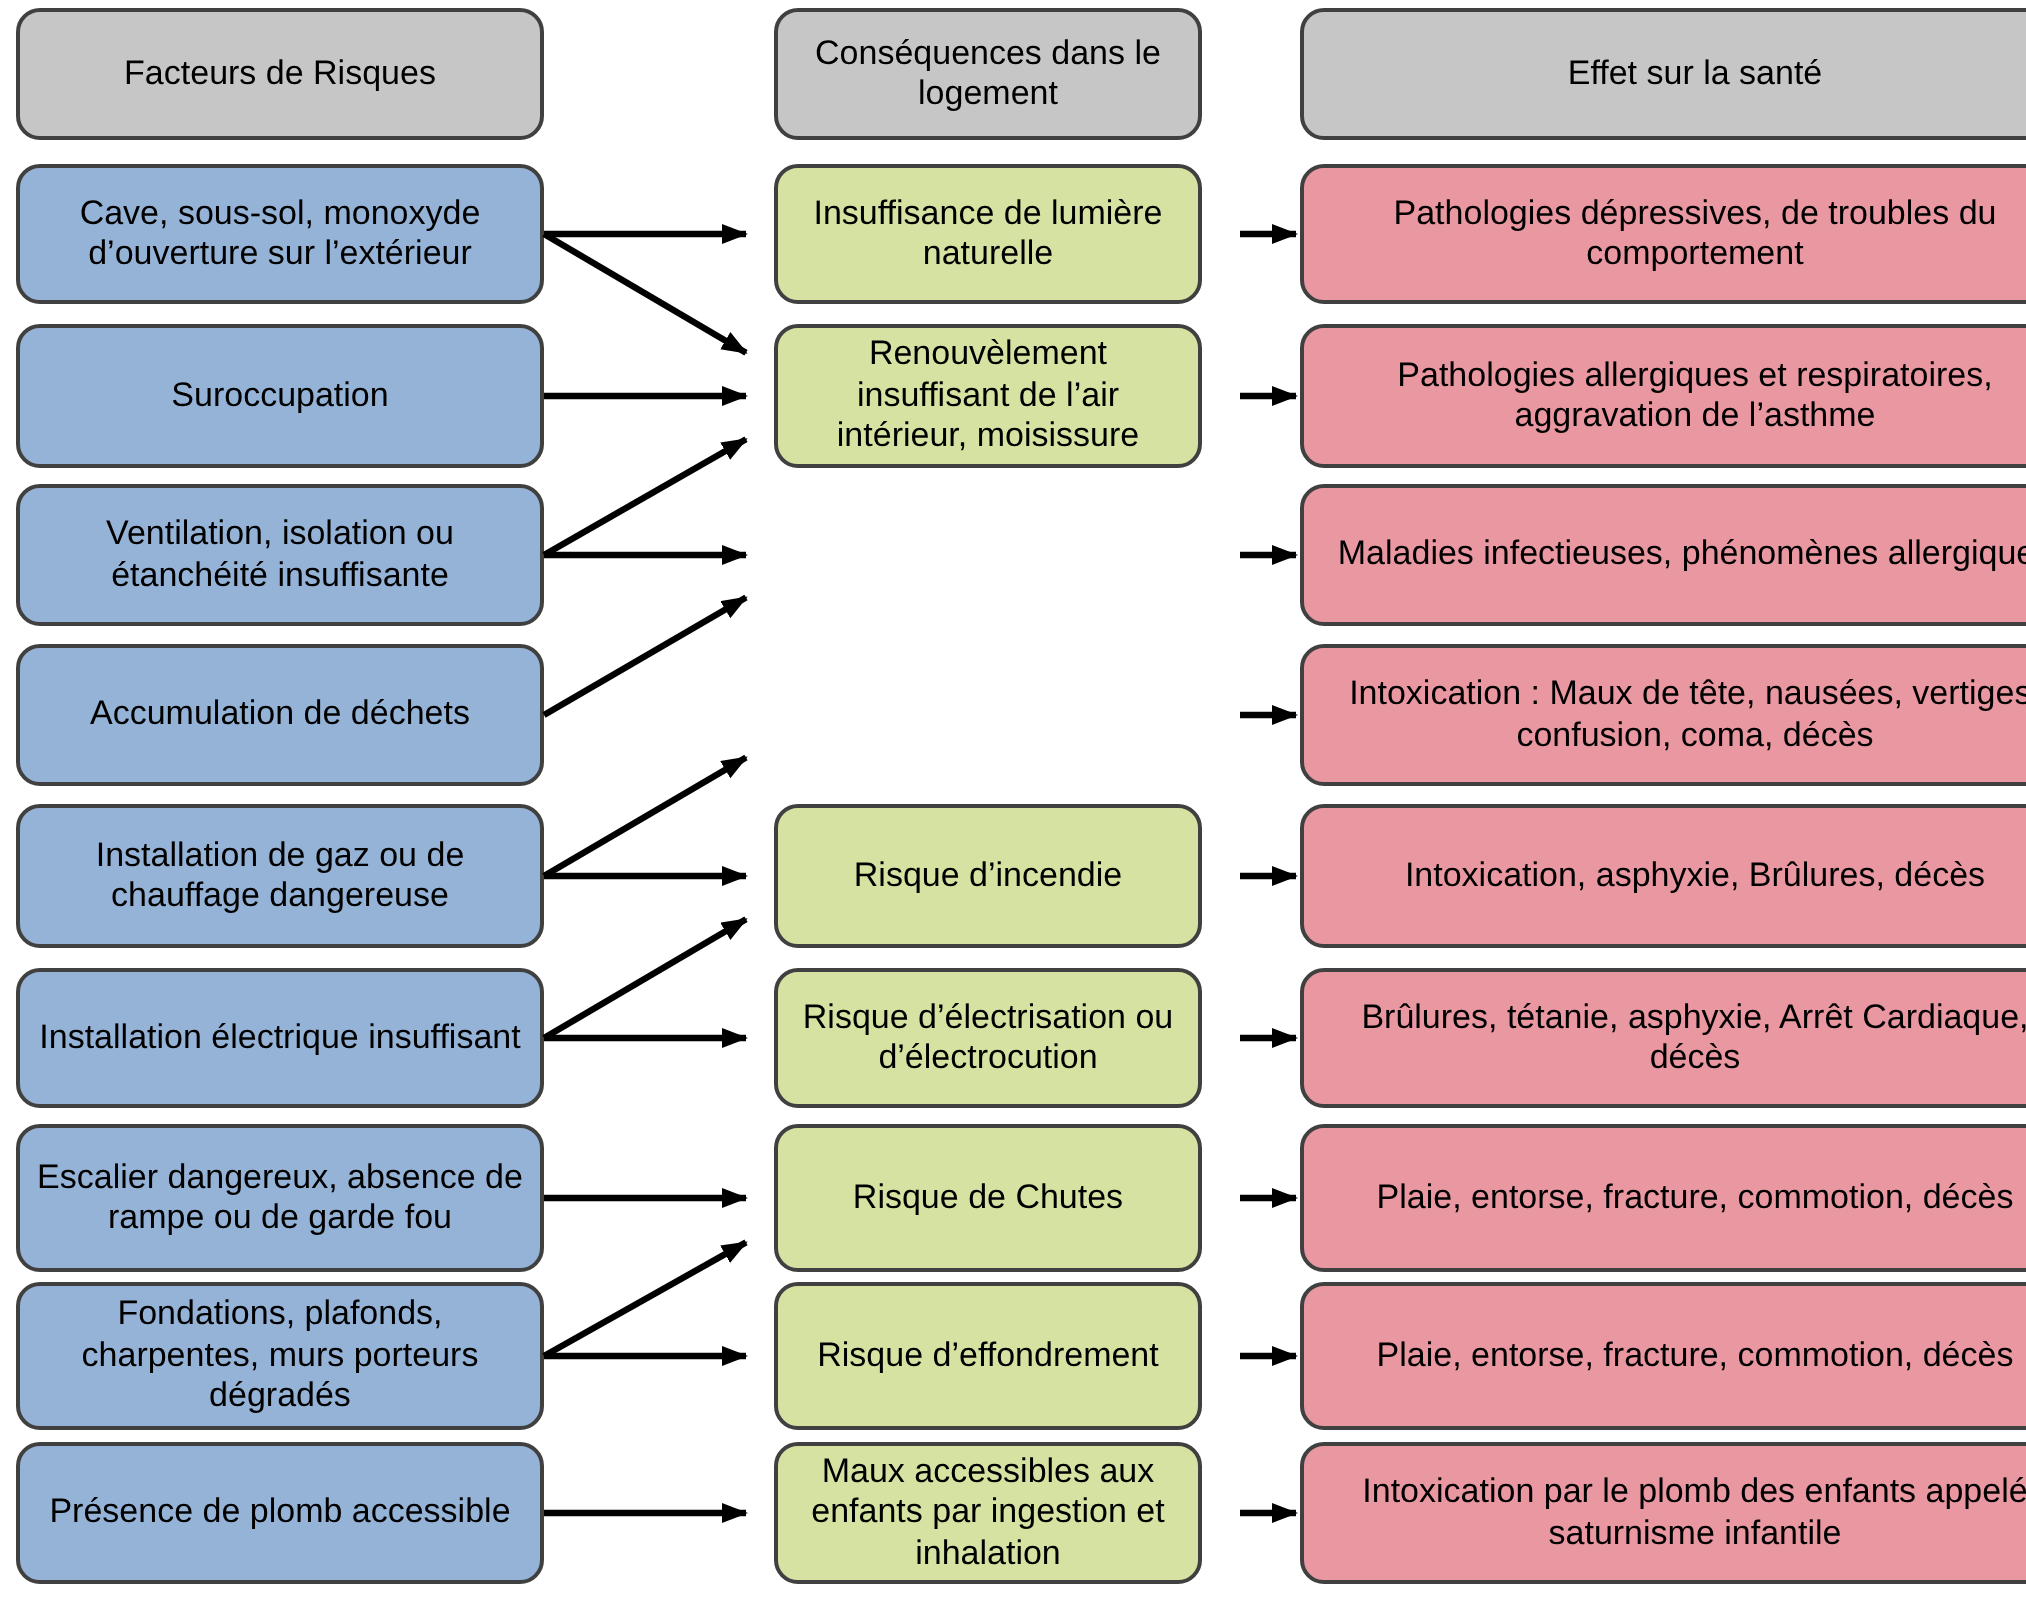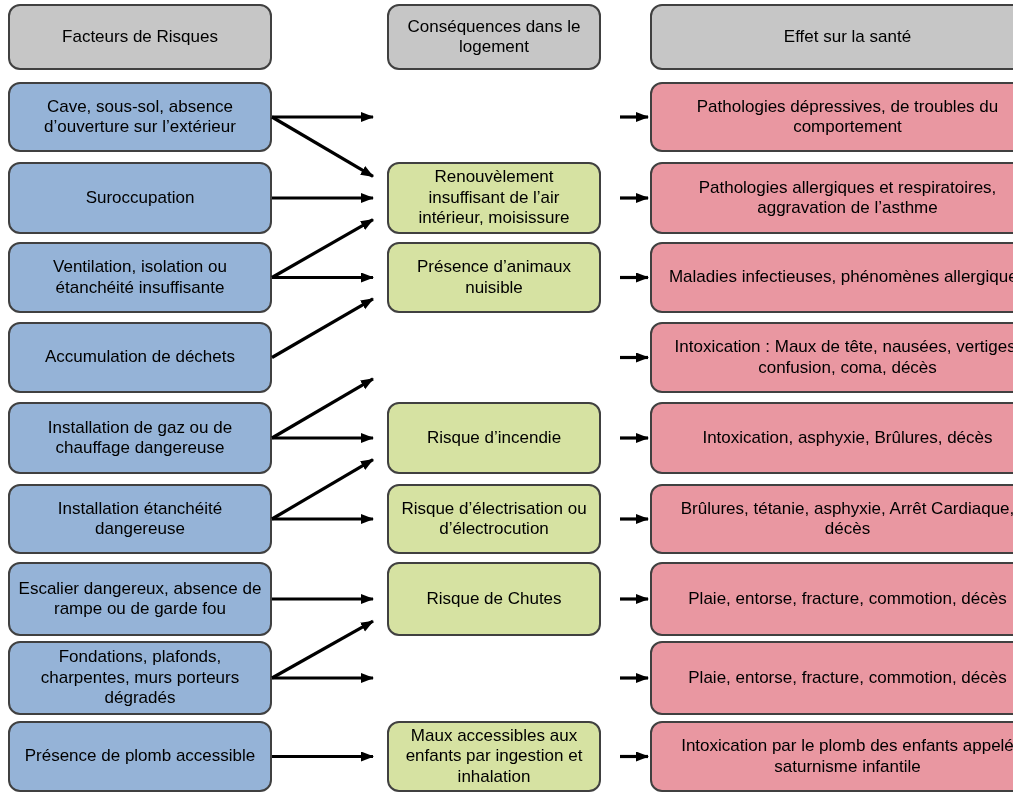--- a/index.html
+++ b/index.html
@@ -48,35 +48,36 @@
 </style>
 </head>
 <body>
 
 <div class="canvas" id="canvas">
 
   <div class="box header col1">Facteurs de Risques</div>
   <div class="box header col2">Conséquences dans le logement</div>
   <div class="box header col3">Effet sur la santé</div>
 
-  <div class="box risk col1 row0">Cave, sous-sol, absence d’ouverture sur l’extérieur</div>
+  <div class="box risk col1 row0">Cave, sous-sol, monoxyde d’ouverture sur l’extérieur</div>
   <div class="box risk col1 row1">Suroccupation</div>
   <div class="box risk col1 row2">Ventilation, isolation ou étanchéité insuffisante</div>
   <div class="box risk col1 row3">Accumulation de déchets</div>
   <div class="box risk col1 row4">Installation de gaz ou de chauffage dangereuse</div>
-  <div class="box risk col1 row5">Installation étanchéité dangereuse</div>
+  <div class="box risk col1 row5">Installation électrique insuffisant</div>
   <div class="box risk col1 row6">Escalier dangereux, absence de rampe ou de garde fou</div>
   <div class="box risk col1 row7">Fondations, plafonds, charpentes, murs porteurs dégradés</div>
   <div class="box risk col1 row8">Présence de plomb accessible</div>
 
+  <div class="box consequence col2 row0">Insuffisance de lumière naturelle</div>
   <div class="box consequence col2 row1">Renouvèlement insuffisant de l’air intérieur, moisissure</div>
-  <div class="box consequence col2 row2">Présence d’animaux nuisible</div>
   <div class="box consequence col2 row4">Risque d’incendie</div>
   <div class="box consequence col2 row5">Risque d’électrisation ou d’électrocution</div>
   <div class="box consequence col2 row6">Risque de Chutes</div>
+  <div class="box consequence col2 row7">Risque d’effondrement</div>
   <div class="box consequence col2 row8">Maux accessibles aux enfants par ingestion et inhalation</div>
 
   <div class="box effect col3 row0">Pathologies dépressives, de troubles du comportement</div>
   <div class="box effect col3 row2">Maladies infectieuses, phénomènes allergiques</div>
   <div class="box effect col3 row1">Pathologies allergiques et respiratoires, aggravation de l’asthme</div>
   <div class="box effect col3 row3">Intoxication : Maux de tête, nausées, vertiges, confusion, coma, décès</div>
   <div class="box effect col3 row4">Intoxication, asphyxie, Brûlures, décès</div>
   <div class="box effect col3 row5">Brûlures, tétanie, asphyxie, Arrêt Cardiaque, décès</div>
   <div class="box effect col3 row6">Plaie, entorse, fracture, commotion, décès</div>
   <div class="box effect col3 row7">Plaie, entorse, fracture, commotion, décès</div>

